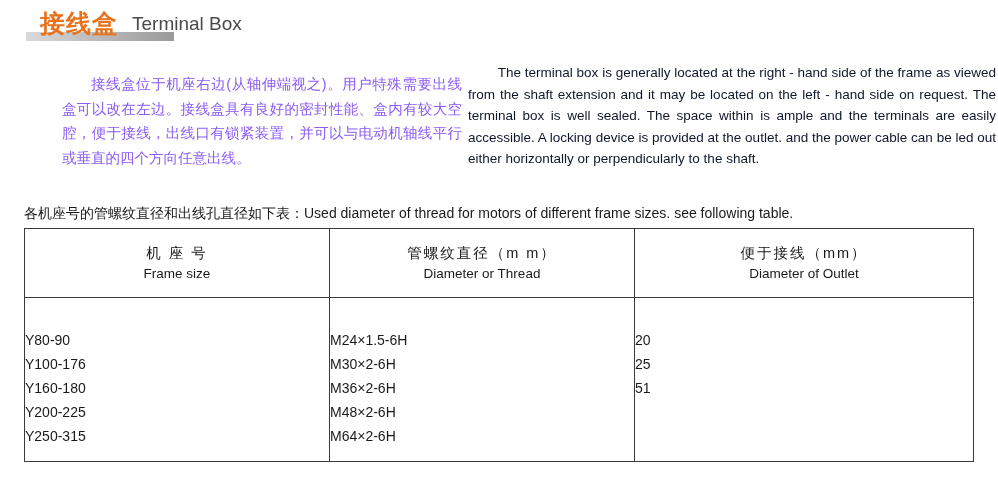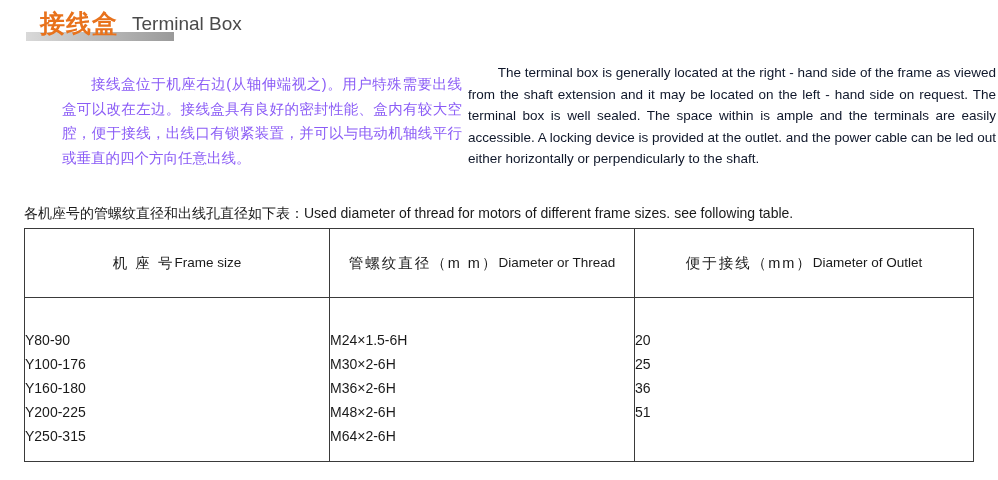--- a/index.html
+++ b/index.html
@@ -135,21 +135,21 @@
   .head-grid {
     display: grid;
     grid-template-columns: 305px 305px 338px;
     height: 68px;
     border: 1px solid #3a3a3a;
     border-bottom: 1px solid #3a3a3a;
   }
   .head-cell {
     border-right: 1px solid #3a3a3a;
     display: flex;
-    flex-direction: row;
+    flex-direction: column;
     align-items: center;
     justify-content: center;
     box-sizing: border-box;
   }
   .head-cell:last-child {
     border-right: none;
   }
   .body-grid-outer {
     border-left: 1px solid #3a3a3a;
     border-right: 1px solid #3a3a3a;
@@ -207,21 +207,20 @@
         <div class="grid-col">
           <div>M24×1.5-6H</div>
           <div>M30×2-6H</div>
           <div>M36×2-6H</div>
           <div>M48×2-6H</div>
           <div>M64×2-6H</div>
         </div>
         <div class="grid-col">
           <div>20</div>
           <div>25</div>
-          <div>36</div>
           <div>51</div>
         </div>
       </div>
     </div>
 
   </div>
 
 </div>
 
 </body></html>

